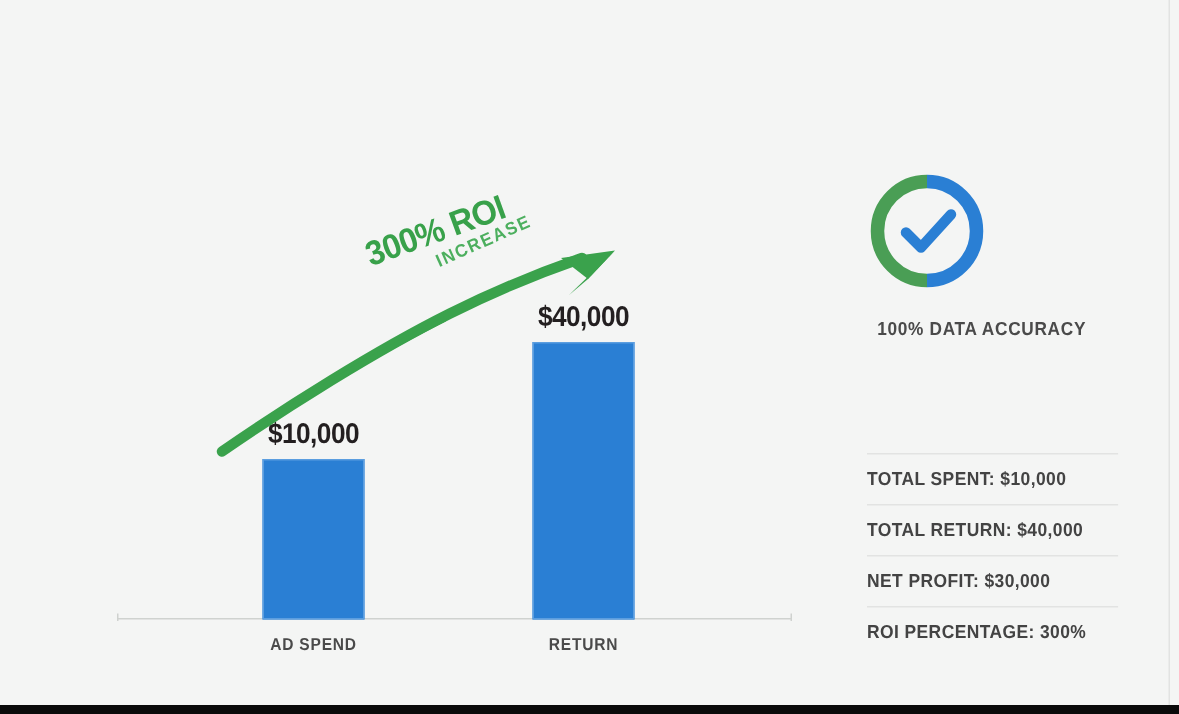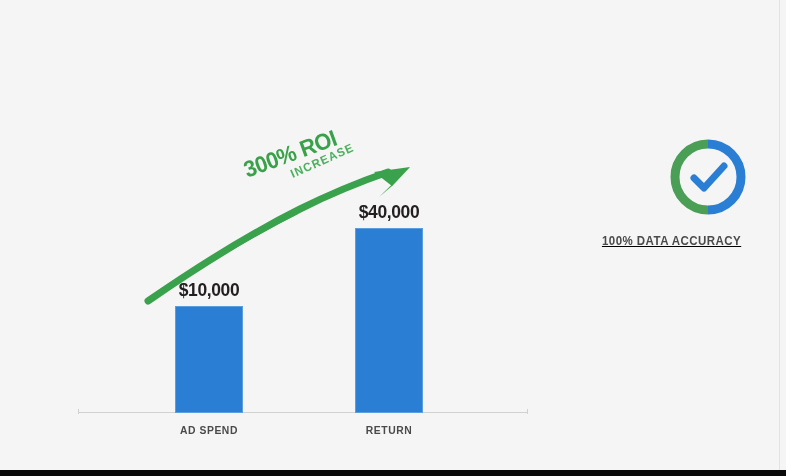--- a/index.html
+++ b/index.html
@@ -133,24 +133,23 @@
     margin-top: -1px;
     margin-left: 42px;
     transform: rotate(-4deg) scaleX(0.95);
     transform-origin: left top;
   }
 
   
   .badge-wrap {
     position: absolute;
     left: 578px;
-    top: 137px;
+    top: 114px;
     width: 170px;
-    text-align: right;
-    text-decoration: underline;
+    text-align: left;
   }
   .badge-ring {
     width: 80px;
     height: 80px;
     margin: 0 auto;
   }
   .badge-caption {
     margin-top: 13px;
     font-size: 12.5px;
     font-weight: bold;
@@ -214,16 +213,22 @@
 
   <div class="badge-wrap">
     <svg class="badge-ring" viewBox="0 0 80 80">
       <path d="M40,7 A33,33 0 0,0 40,73" fill="none" stroke="#4a9e55" stroke-width="9"></path>
       <path d="M40,7 A33,33 0 0,1 40,73" fill="none" stroke="#2a7fd4" stroke-width="9"></path>
       <path d="M26,41 L36,51 L56,29" fill="none" stroke="#2a7fd4" stroke-width="7" stroke-linecap="round" stroke-linejoin="round"></path>
     </svg>
     <div class="badge-caption">100% DATA ACCURACY</div>
   </div>
 
+  <div class="stats">
+    <div class="stat-row">TOTAL SPENT: $10,000</div>
+    <div class="stat-row">TOTAL RETURN: $40,000</div>
+    <div class="stat-row">NET PROFIT: $30,000</div>
+    <div class="stat-row">ROI PERCENTAGE: 300%</div>
+  </div>
 
   <div class="right-seam"></div>
   <div class="bottom-letterbox"></div>
 </div>
 
 </body></html>

